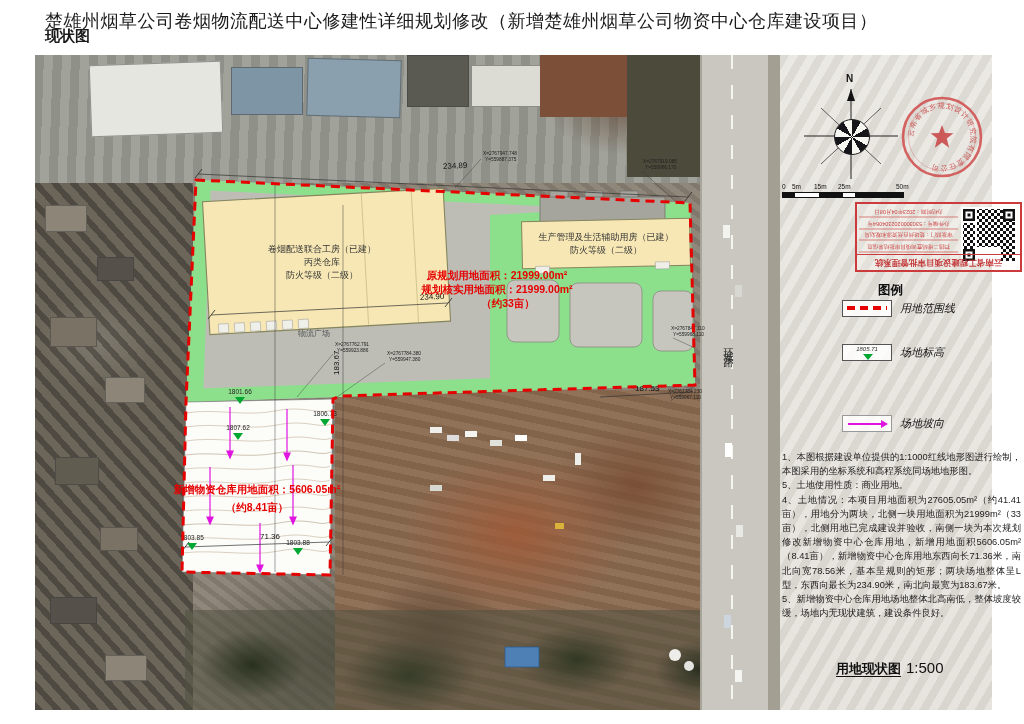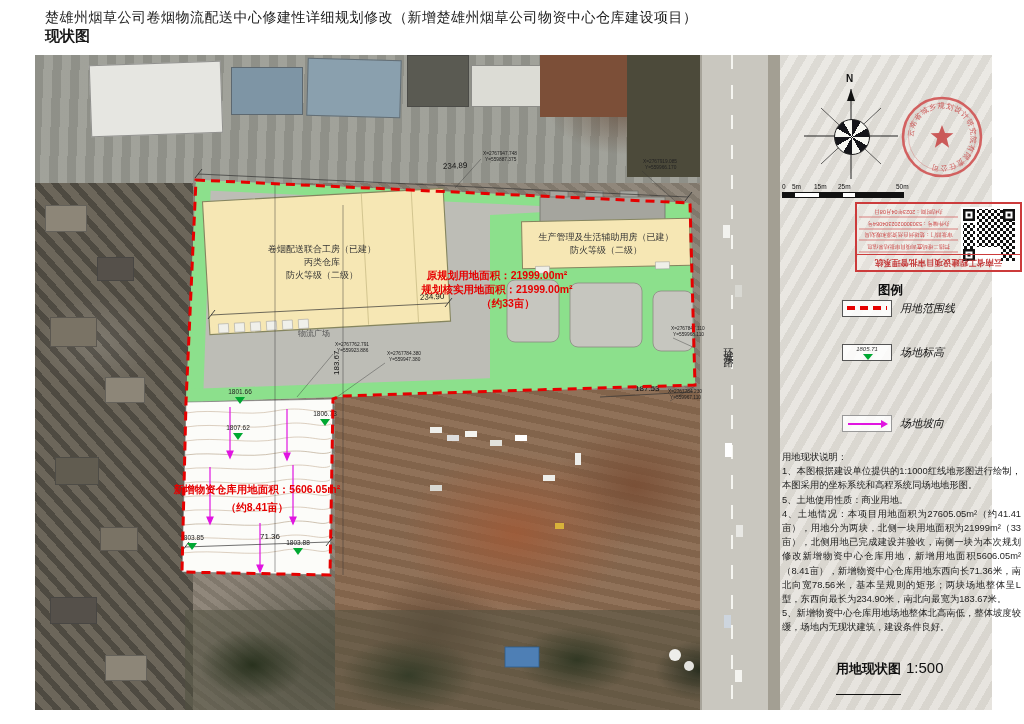--- a/index.html
+++ b/index.html
@@ -1,20 +1,20 @@
 <!DOCTYPE html>
 <html><head>
 <meta charset="utf-8">
 <style>
   html,body{margin:0;padding:0;background:#fff;}
   .page{position:relative;width:1024px;height:724px;background:#ffffff;overflow:hidden;
         font-family:"Liberation Sans","DejaVu Sans",sans-serif;color:#1a1a1a;}
   .abs{position:absolute;}
   
-  .hdr-title{left:45px;top:9px;font-size:14px;letter-spacing:.5px;}
+  .hdr-title{left:45px;top:9px;font-size:18px;letter-spacing:.5px;}
   .hdr-sub{left:45px;top:27px;font-size:15px;font-weight:bold;}
   
   .map{left:35px;top:55px;width:957px;height:655px;overflow:hidden;background:#878072;}
   .sat{position:absolute;}
   .sat-base{left:0;top:0;width:745px;height:655px;background:
      radial-gradient(220px 160px at 18% 38%,rgba(60,55,45,.45),transparent 70%),
      radial-gradient(260px 200px at 62% 75%,rgba(150,110,70,.5),transparent 70%),
      radial-gradient(200px 150px at 40% 92%,rgba(40,45,30,.5),transparent 70%),
      repeating-linear-gradient(37deg,rgba(0,0,0,.07) 0 5px,rgba(255,255,255,.05) 5px 11px),
      #8a8174;}
@@ -79,21 +79,21 @@
   .coordsym{position:absolute;left:2px;top:0px;font-size:4.2px;color:#333;line-height:6px;}
   .coordsym div{border:.5px solid #777;padding:0 1px;background:#fff;}
   .slant{position:absolute;left:2px;top:2px;width:14px;height:1px;background:#333;transform:rotate(-40deg);}
   .distsym{position:absolute;left:2px;top:1px;width:44px;text-align:center;font-size:6.5px;color:#222;}
   .slopesym{position:absolute;left:5px;top:7px;width:34px;height:1.6px;background:#e014e0;}
   .slopehead{position:absolute;left:38px;top:4px;width:0;height:0;border-top:4px solid transparent;
      border-bottom:4px solid transparent;border-left:7px solid #e014e0;}
   .notes{left:4px;top:395px;width:239px;font-size:9.3px;line-height:14.2px;color:#1c1c1c;text-align:justify;}
   .notes div{margin:0;}
   .sheetfoot{left:58px;top:604px;font-size:13px;font-weight:bold;color:#111;}
-  .sheetfoot .ttl{border-bottom:1.6px solid #111;padding-bottom:18px;}
+  .sheetfoot .ttl{border-bottom:1.6px solid #111;padding-bottom:0;}
   .sheetfoot .scl{font-size:15px;font-weight:normal;margin-left:5px;}
 </style>
 </head>
 <body>
 
 <div class="page">
 
   <div class="abs hdr-title">楚雄州烟草公司卷烟物流配送中心修建性详细规划修改（新增楚雄州烟草公司物资中心仓库建设项目）</div>
   <div class="abs hdr-sub">现状图</div>
 
@@ -373,21 +373,20 @@
     </div>
     <div class="abs lg-row" style="top:360px">
       <div class="sym" style="border-color:#999;">
         <div class="slopesym"></div>
           <div class="slopehead"></div>
       </div>
       <div class="lg-lab">场地坡向</div>
     </div>
 
     <div class="abs notes">
-      <div>用地现状说明：</div>
       <div>1、本图根据建设单位提供的1:1000红线地形图进行绘制，本图采用的坐标系统和高程系统同场地地形图。</div>
       <div>5、土地使用性质：商业用地。</div>
       <div>4、土地情况：本项目用地面积为27605.05m²（约41.41亩），用地分为两块，北侧一块用地面积为21999m²（33亩），北侧用地已完成建设并验收，南侧一块为本次规划修改新增物资中心仓库用地，新增用地面积5606.05m²（8.41亩），新增物资中心仓库用地东西向长71.36米，南北向宽78.56米，基本呈规则的矩形；两块场地整体呈L型，东西向最长为234.90米，南北向最宽为183.67米。</div>
       <div>5、新增物资中心仓库用地场地整体北高南低，整体坡度较缓，场地内无现状建筑，建设条件良好。</div>
     </div>
 
     <div class="abs sheetfoot">
       <span class="ttl">用地现状图</span><span class="scl">1:500</span>
     </div>
   </div>

